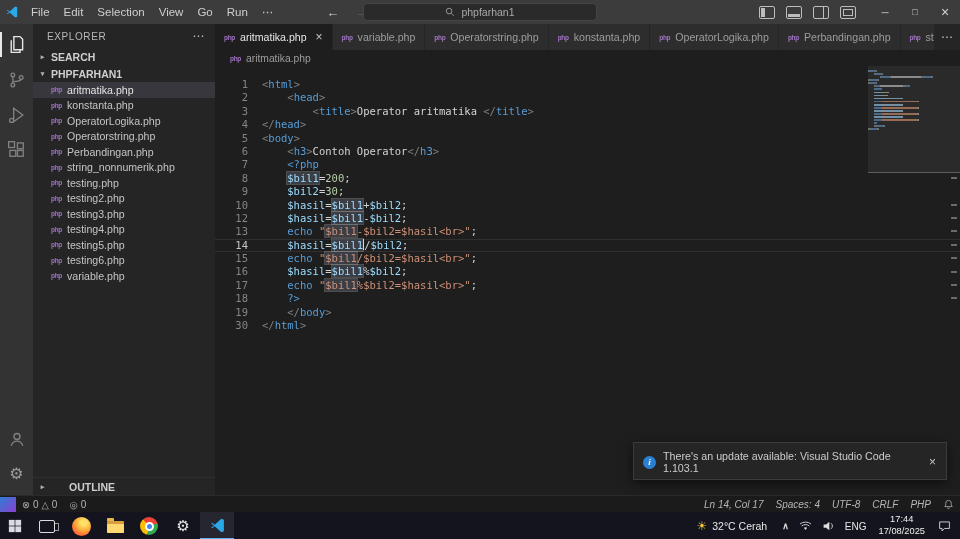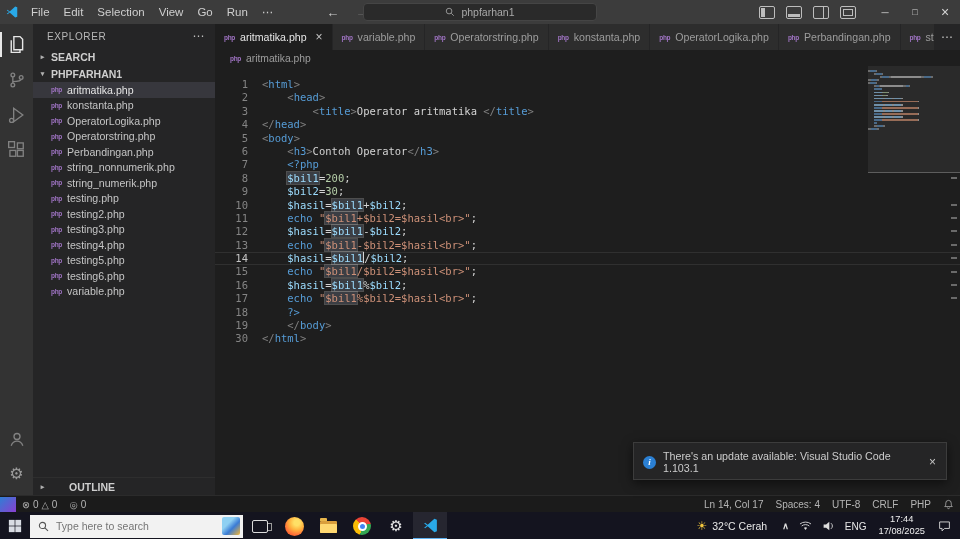--- a/index.html
+++ b/index.html
@@ -83,21 +83,21 @@
   .notif-actions{display:flex;justify-content:flex-end;gap:5px;padding:4px 8px 9px;}
   .btn{font-size:10.3px;padding:3px 8px;color:#fff;border-radius:2px;}
   .btn-primary{background:#0078d4;}
   .btn-secondary{background:#373737;border:1px solid #525252;padding:2px 7px;}
 
   
   .statusbar{height:16px;background:#1b1b1b;border-top:1px solid #2b2b2b;display:flex;align-items:center;font-size:10px;color:#b5b5b5;flex:none;}
   .remote{width:16px;height:15px;background:linear-gradient(135deg,#2f7ed4,#8a3fd1);flex:none;}
   .sb-item{padding:0 6px;display:flex;gap:3px;align-items:center;white-space:nowrap;}
   .sb-glyph{font-size:9.5px;}
-  .sb-right{margin-left:auto;display:flex;align-items:flex-start;}
+  .sb-right{margin-left:auto;display:flex;align-items:flex-start;font-style:italic;}
 
   
   .taskbar{height:28px;background:#14141f;display:flex;align-items:center;color:#e8e8e8;flex:none;}
   .tb-tile{width:34px;height:28px;display:flex;align-items:center;justify-content:center;flex:none;}
   .start-tile{width:30px;}
   .tb-search{width:202px;height:23px;background:#f2f2f2;display:flex;align-items:center;gap:5px;padding:0 3px 0 8px;flex:none;}
   .tb-search input{border:none;background:transparent;font-size:10.5px;color:#333;width:132px;outline:none;font-family:"Liberation Sans",sans-serif;}
   .search-thumb{width:18px;height:18px;margin-left:auto;border-radius:2px;background:linear-gradient(135deg,#8fd0f2 0 35%,#3a7bd5 60%,#f7b733);flex:none;}
   .vscode-tile{background:rgba(255,255,255,.08);border-bottom:2px solid #5fb2f2;box-sizing:border-box;}
   .ffx{width:19px;height:19px;border-radius:50%;background:radial-gradient(circle at 62% 30%,#ffe066 0 16%,#ffb13d 42%,#ff7139 68%,#e1460f 100%);}
@@ -241,24 +241,20 @@
           <div class="file-row">
             <span class="php-badge">php</span>
             <span class="file-label">Perbandingan.php</span>
           </div>
           <div class="file-row">
             <span class="php-badge">php</span>
             <span class="file-label">string_nonnumerik.php</span>
           </div>
           <div class="file-row">
             <span class="php-badge">php</span>
-            <span class="file-label">string_numerik.php</span>
-          </div>
-          <div class="file-row">
-            <span class="php-badge">php</span>
             <span class="file-label">testing.php</span>
           </div>
           <div class="file-row">
             <span class="php-badge">php</span>
             <span class="file-label">testing2.php</span>
           </div>
           <div class="file-row">
             <span class="php-badge">php</span>
             <span class="file-label">testing3.php</span>
           </div>
@@ -360,24 +356,20 @@
               <span class="ln">8</span>
               <span class="code"><span class="tk-d">    </span><span class="tk-v hl1">$bil1</span><span class="tk-d">=</span><span class="tk-n">200</span><span class="tk-d">;</span></span>
             </div>
             <div class="line">
               <span class="ln">9</span>
               <span class="code"><span class="tk-d">    </span><span class="tk-v">$bil2</span><span class="tk-d">=</span><span class="tk-n">30</span><span class="tk-d">;</span></span>
             </div>
             <div class="line">
               <span class="ln">10</span>
               <span class="code"><span class="tk-d">    </span><span class="tk-v">$hasil</span><span class="tk-d">=</span><span class="tk-v hl1">$bil1</span><span class="tk-d">+</span><span class="tk-v">$bil2</span><span class="tk-d">;</span></span>
-            </div>
-            <div class="line">
-              <span class="ln">11</span>
-              <span class="code"><span class="tk-d">    </span><span class="tk-k">echo </span><span class="tk-s">"</span><span class="tk-s hl1">$bil1</span><span class="tk-s">+$bil2=$hasil&lt;br&gt;"</span><span class="tk-d">;</span></span>
             </div>
             <div class="line">
               <span class="ln">12</span>
               <span class="code"><span class="tk-d">    </span><span class="tk-v">$hasil</span><span class="tk-d">=</span><span class="tk-v hl1">$bil1</span><span class="tk-d">-</span><span class="tk-v">$bil2</span><span class="tk-d">;</span></span>
             </div>
             <div class="line">
               <span class="ln">13</span>
               <span class="code"><span class="tk-d">    </span><span class="tk-k">echo </span><span class="tk-s">"</span><span class="tk-s hl1">$bil1</span><span class="tk-s">-$bil2=$hasil&lt;br&gt;"</span><span class="tk-d">;</span></span>
             </div>
             <div class="line current">
@@ -609,28 +601,20 @@
     <span class="tb-tile start-tile">
       <svg width="14" height="14" viewBox="0 0 16 16">
           <g fill="#d9dce3">
             <rect x="1" y="1" width="6.6" height="6.6"></rect>
             <rect x="8.4" y="1" width="6.6" height="6.6"></rect>
             <rect x="1" y="8.4" width="6.6" height="6.6"></rect>
             <rect x="8.4" y="8.4" width="6.6" height="6.6"></rect>
           </g>
         </svg>
     </span>
-    <div class="tb-search">
-      <svg width="11" height="11" viewBox="0 0 16 16">
-          <circle cx="6.5" cy="6.5" r="4.5" fill="none" stroke="#555" stroke-width="1.6"></circle>
-          <line x1="10" y1="10" x2="14.5" y2="14.5" stroke="#555" stroke-width="1.6"></line>
-        </svg>
-      <input type="text" placeholder="Type here to search" style="">
-      <span class="search-thumb"></span>
-    </div>
     <span class="tb-tile">
         <span class="tview"></span>
       </span>
     <span class="tb-tile">
         <span class="ffx"></span>
       </span>
     <span class="tb-tile">
         <span class="folder"></span>
       </span>
     <span class="tb-tile">

